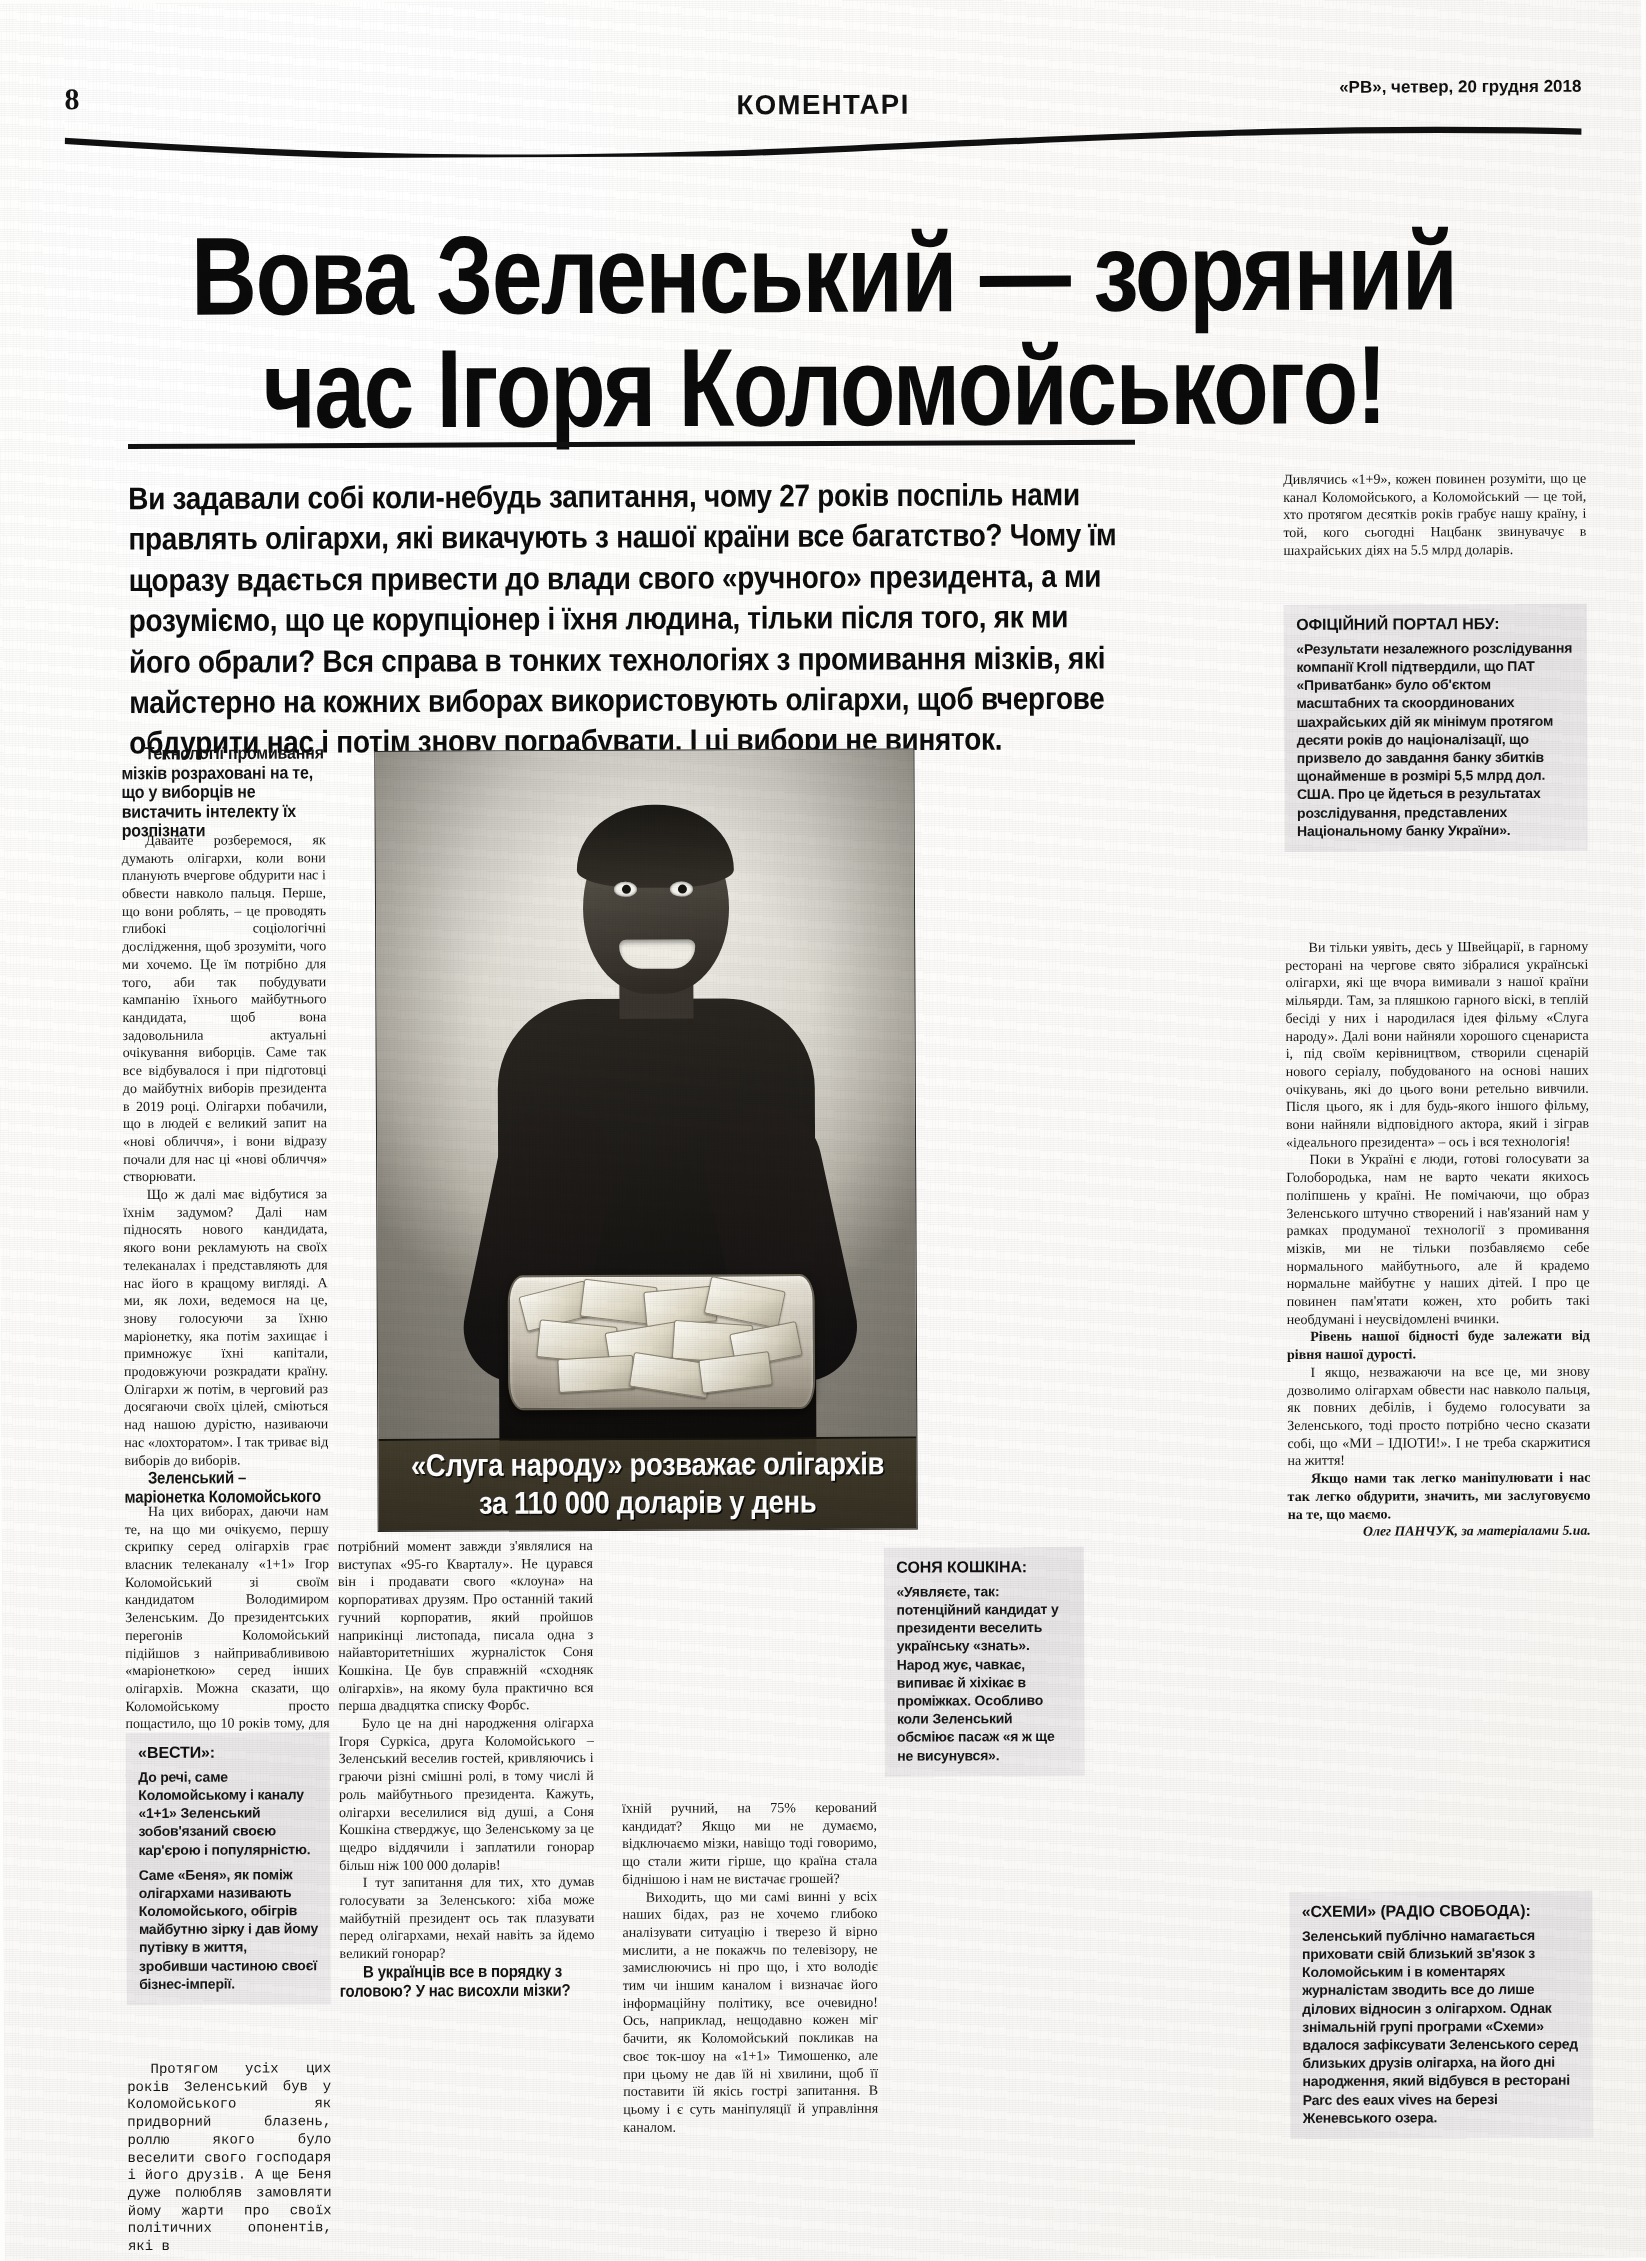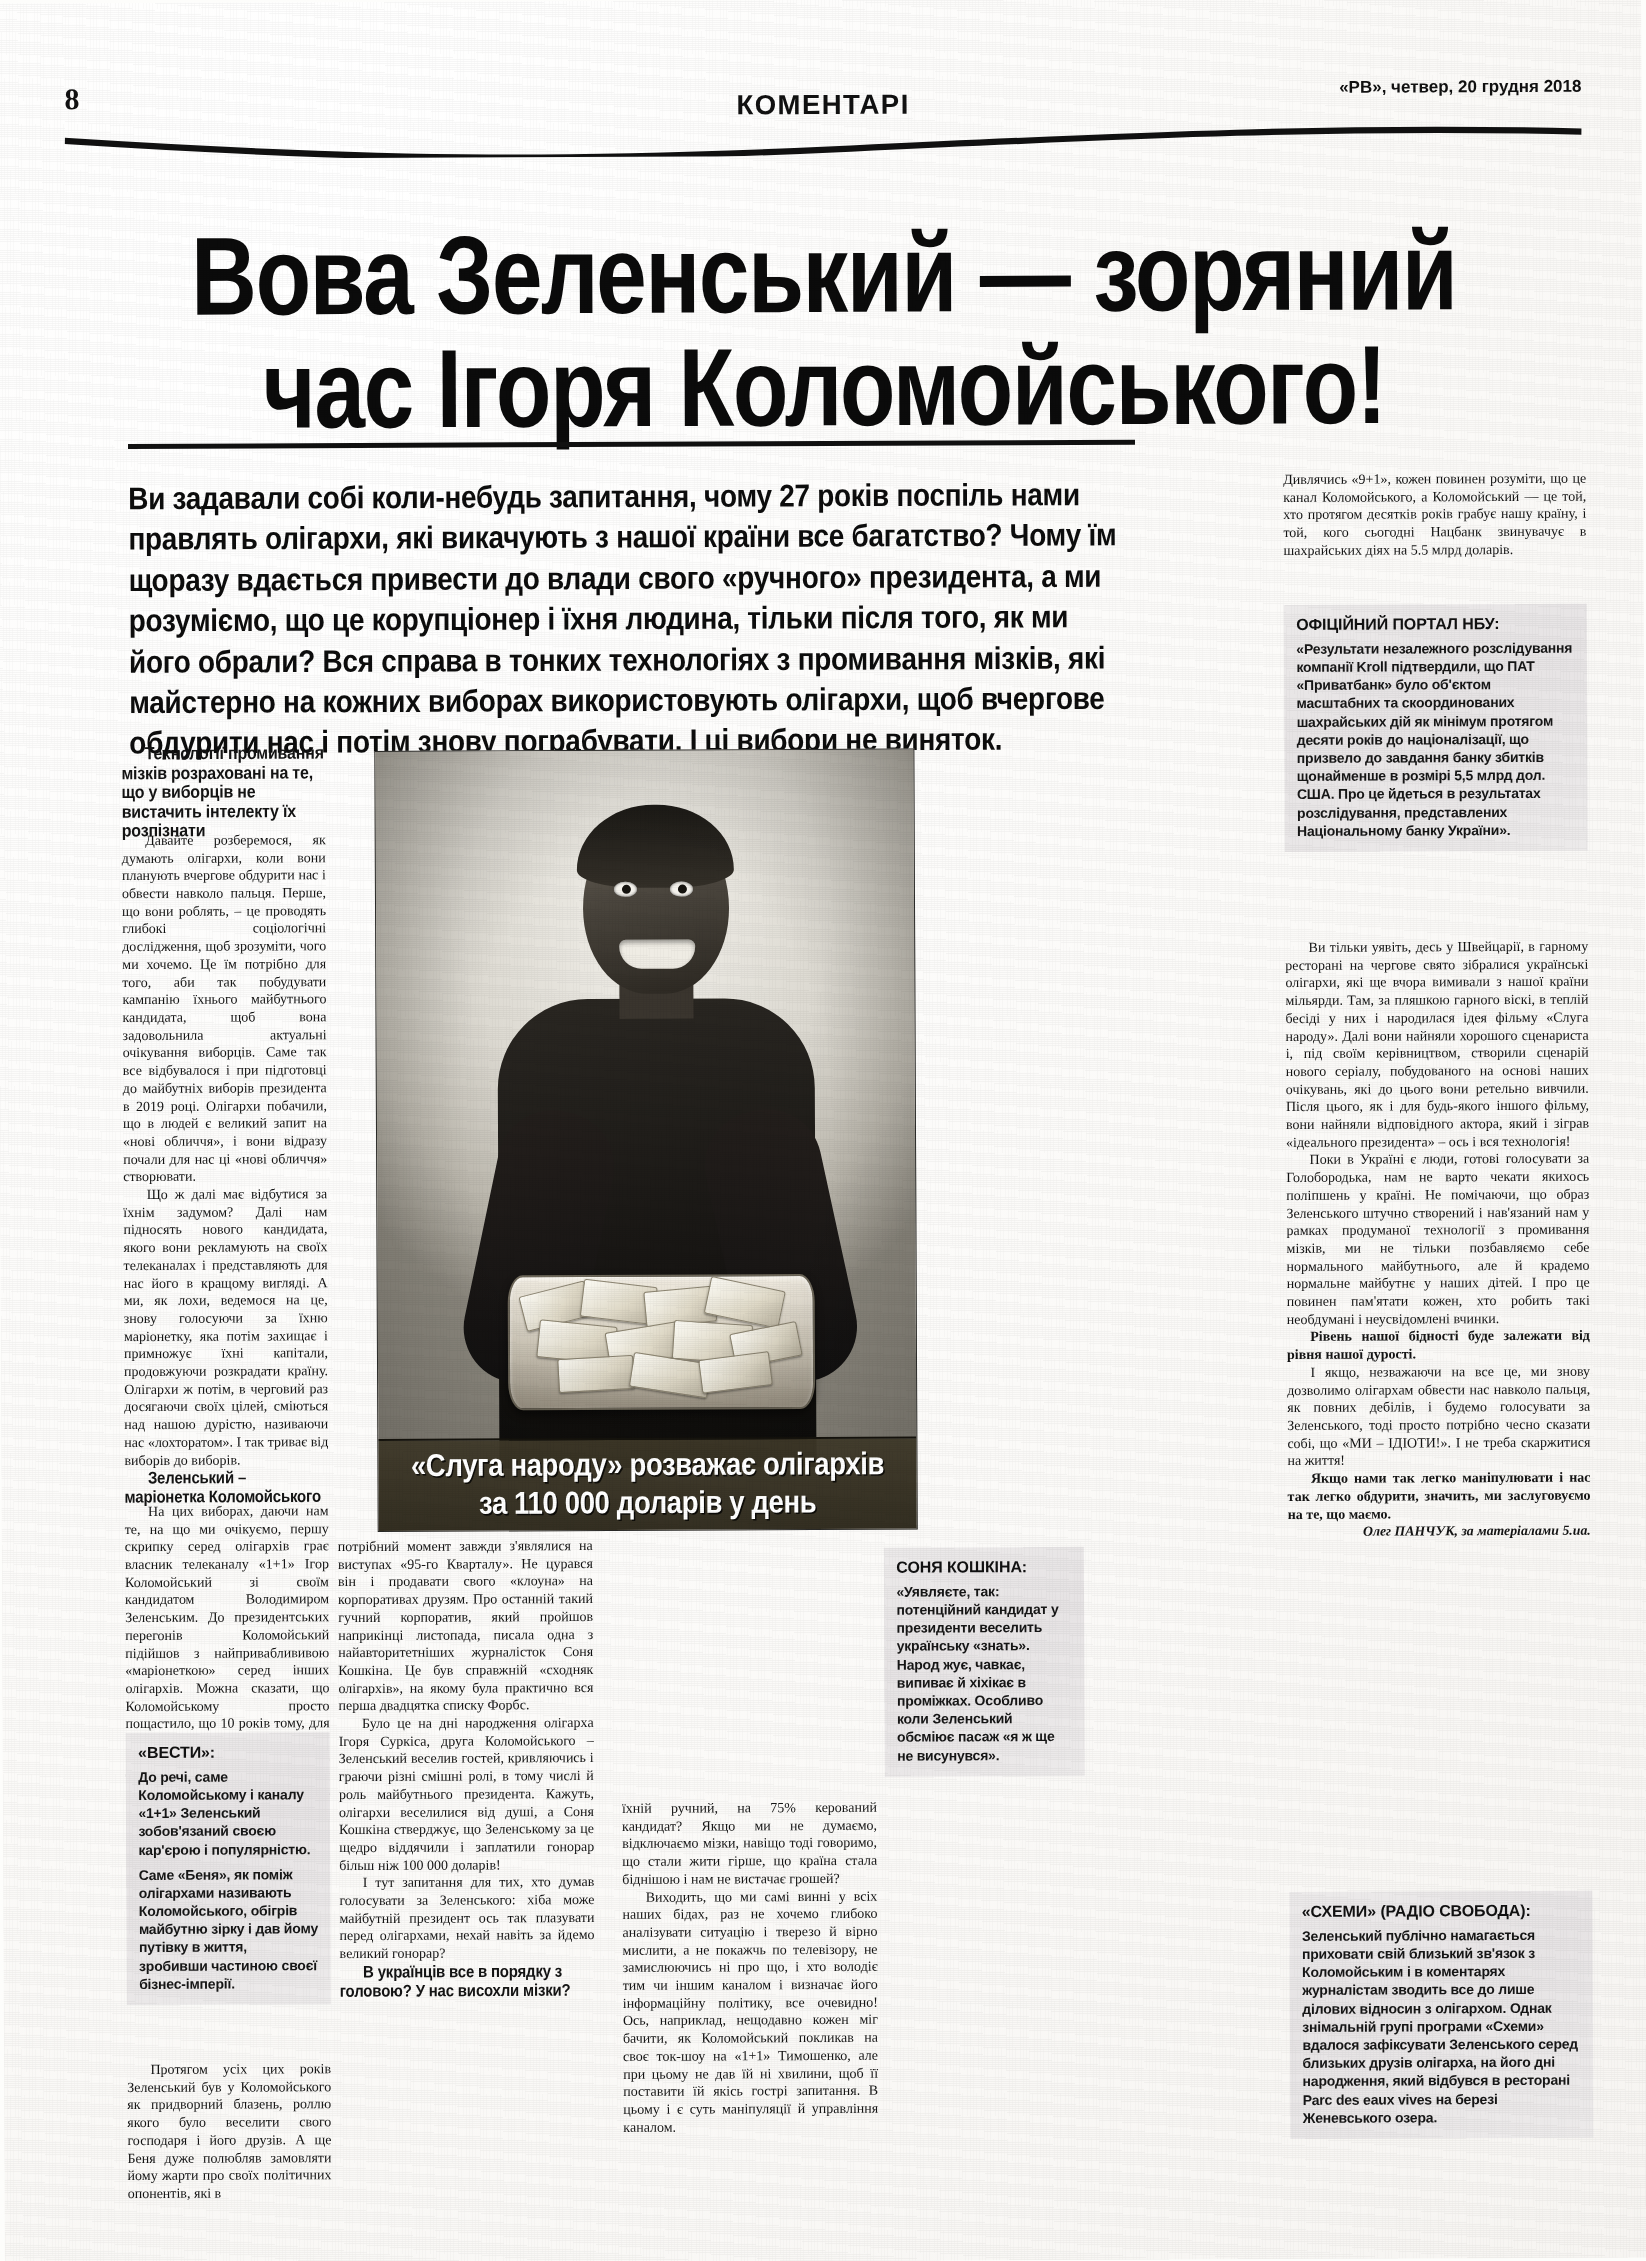--- a/index.html
+++ b/index.html
@@ -188,21 +188,21 @@
     <p class="sub2">Зеленський – маріонетка Коломойського</p>
     <p>На цих виборах, даючи нам те, на що ми очікуємо, першу скрипку серед олігархів грає власник телеканалу «1+1» Ігор Коломойський зі своїм кандидатом Володимиром Зеленським. До президентських перегонів Коломойський підійшов з найприваблививою «маріонеткою» серед інших олігархів. Можна сказати, що Коломойському просто пощастило, що 10 років тому, для підняття рейтингу свого каналу, він взяв до себе на роботу нового талановитого коміка, який сьогодні виявився дуже доречним.</p>
   </div>
 
   <div class="qbox" style="left:123px;top:1730px;width:204px;">
     <p class="qhead">«ВЕСТИ»:</p>
     <p class="qtext">До речі, саме Коломойському і каналу «1+1» Зеленський зобов'язаний своєю кар'єрою і популярністю.</p>
     <p class="qtext">Саме «Беня», як поміж олігархами називають Коломойського, обігрів майбутню зірку і дав йому путівку в життя, зробивши частиною своєї бізнес-імперії.</p>
   </div>
 
-  <div class="col body-serif" style="left:123px;top:2058px;width:204px;">
+  <div class="col body-serif" style="left:123px;top:2058px;width:204px;font-family:Liberation Mono, monospace;">
     <p>Протягом усіх цих років Зеленський був у Коломойського як придворний блазень, роллю якого було веселити свого господаря і його друзів. А ще Беня дуже полюбляв замовляти йому жарти про своїх політичних опонентів, які в</p>
   </div>
 
   <figure class="photo">
     <div class="bg"></div>
 
     <div class="fig-torso"></div>
     <div class="fig-arm-l"></div>
     <div class="fig-arm-r"></div>
     <div class="fig-neck"></div>
@@ -249,21 +249,21 @@
     <p class="noind">їхній ручний, на 75% керований кандидат? Якщо ми не думаємо, відключаємо мізки, навіщо тоді говоримо, що стали жити гірше, що країна стала біднішою і нам не вистачає грошей?</p>
     <p>Виходить, що ми самі винні у всіх наших бідах, раз не хочемо глибоко аналізувати ситуацію і тверезо й вірно мислити, а не покажчь по телевізору, не замислюючись ні про що, і хто володіє тим чи іншим каналом і визначає його інформаційну політику, все очевидно! Ось, наприклад, нещодавно кожен міг бачити, як Коломойський покликав на своє ток-шоу на «1+1» Тимошенко, але при цьому не дав їй ні хвилини, щоб її поставити їй якісь гострі запитання. В цьому і є суть маніпуляції й управління каналом.</p>
   </div>
 
   <div class="qbox" style="left:882px;top:1548px;width:200px;">
     <p class="qhead">СОНЯ КОШКІНА:</p>
     <p class="qtext">«Уявляєте, так: потенційний кандидат у президенти веселить українську «знать». Народ жує, чавкає, випиває й хіхікає в проміжках. Особливо коли Зеленський обсміює пасаж «я ж ще не висунувся».</p>
   </div>
 
   <div class="col body-serif" style="left:1286px;top:473px;width:303px;">
-    <p class="noind">Дивлячись «9+1», кожен повинен розуміти, що це канал Коломойського, а Коломойський — це той, хто протягом десятків років грабує нашу країну, і той, кого сьогодні Нацбанк звинувачує в шахрайських діях на 5.5 млрд доларів.</p>
+    <p class="noind">Дивлячись «1+9», кожен повинен розуміти, що це канал Коломойського, а Коломойський — це той, хто протягом десятків років грабує нашу країну, і той, кого сьогодні Нацбанк звинувачує в шахрайських діях на 5.5 млрд доларів.</p>
   </div>
 
   <div class="qbox" style="left:1286px;top:607px;width:303px;">
     <p class="qhead">ОФІЦІЙНИЙ ПОРТАЛ НБУ:</p>
     <p class="qtext">«Результати незалежного розслідування компанії Kroll підтвердили, що ПАТ «Приватбанк» було об'єктом масштабних та скоординованих шахрайських дій як мінімум протягом десяти років до націоналізації, що призвело до завдання банку збитків щонайменше в розмірі 5,5 млрд дол. США. Про це йдеться в результатах розслідування, представлених Національному банку України».</p>
   </div>
 
   <div class="col body-serif" style="left:1286px;top:941px;width:303px;">
     <p>Ви тільки уявіть, десь у Швейцарії, в гарному ресторані на чергове свято зібралися українські олігархи, які ще вчора вимивали з нашої країни мільярди. Там, за пляшкою гарного віскі, в теплій бесіді у них і народилася ідея фільму «Слуга народу». Далі вони найняли хорошого сценариста і, під своїм керівництвом, створили сценарій нового серіалу, побудованого на основі наших очікувань, які до цього вони ретельно вивчили. Після цього, як і для будь-якого іншого фільму, вони найняли відповідного актора, який і зіграв «ідеального президента» – ось і вся технологія!</p>
     <p>Поки в Україні є люди, готові голосувати за Голобородька, нам не варто чекати якихось поліпшень у країні. Не помічаючи, що образ Зеленського штучно створений і нав'язаний нам у рамках продуманої технології з промивання мізків, ми не тільки позбавляємо себе нормального майбутнього, але й крадемо нормальне майбутнє у наших дітей. І про це повинен пам'ятати кожен, хто робить такі необдумані і неусвідомлені вчинки.</p>

